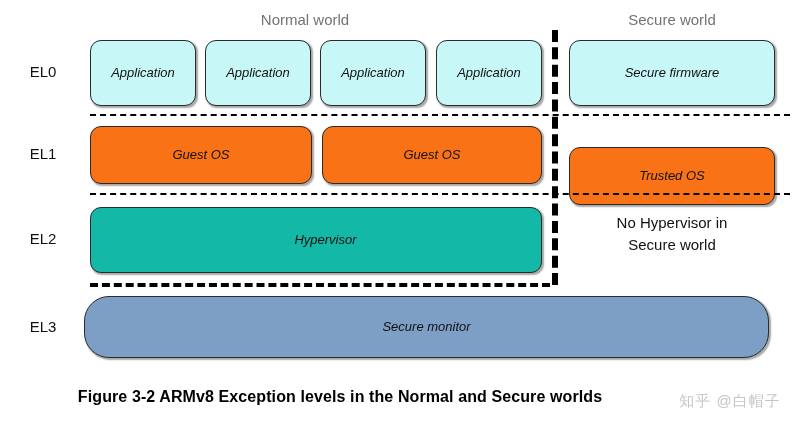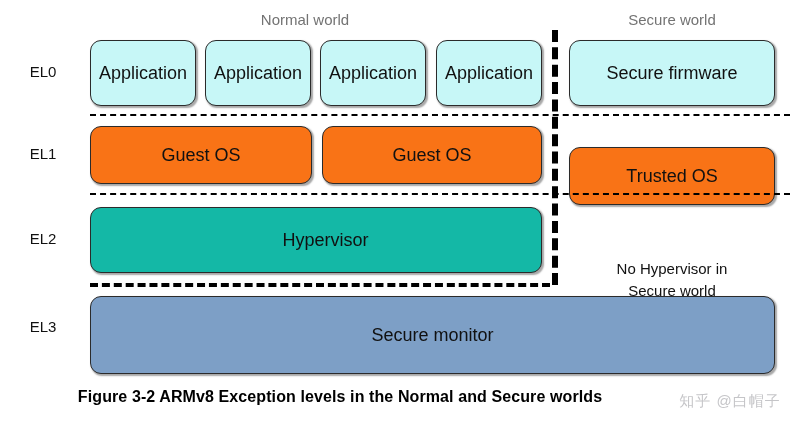--- a/index.html
+++ b/index.html
@@ -48,25 +48,26 @@
 
   
   .node {
     position: absolute;
     box-sizing: border-box;
     border: 1px solid #2e2e2e;
     border-radius: 11px;
     display: flex;
     align-items: center;
     justify-content: center;
-    font-size: 18px;
+    font-size: 13px;
     line-height: 18px;
     color: #111111;
     text-align: center;
     box-shadow: 1.5px 1.5px 1.5px rgba(60,60,60,0.45);
+    font-style: italic;
   }
   .node.app      { background: #c7f7f7; border-color: #2b2b2b; }
   .node.os       { background: #f97316; border-color: #2b2b2b; }
   .node.hyp      { background: #14b8a6; border-color: #2b2b2b; padding-left: 19px; }
   .node.monitor  { background: #7d9fc6; border-color: #2b2b2b; }
 
   
   #node-app-1 { left: 90px;  top: 40px; width: 106px; height: 66px; }
   #node-app-2 { left: 205px; top: 40px; width: 106px; height: 66px; }
   #node-app-3 { left: 320px; top: 40px; width: 106px; height: 66px; }
@@ -75,34 +76,33 @@
 
   
   #node-guest-os-1 { left: 90px;  top: 126px; width: 222px; height: 58px; }
   #node-guest-os-2 { left: 322px; top: 126px; width: 220px; height: 58px; }
   #node-trusted-os { left: 569px; top: 126px; width: 206px; height: 58px; margin-top: 21px; }
 
   
   #node-hypervisor { left: 90px; top: 207px; width: 452px; height: 66px; }
 
   
-  #node-secure-monitor { left: 90px; top: 296px; width: 685px; height: 78px; }
+  #node-secure-monitor { left: 84px; top: 296px; width: 685px; height: 62px; border-radius: 25px; }
 
   
   #note-no-hypervisor {
     position: absolute;
     left: 569px;
     top: 212px;
     width: 206px;
     font-size: 15px;
     line-height: 22px;
     color: #111111;
     text-align: center;
     white-space: pre-line;
-    margin-top: 46px;
   }
 
   
   .hdash {
     position: absolute;
     height: 0;
     border-top-style: dashed;
     border-top-color: #000000;
   }
   #divider-el0-el1 {

